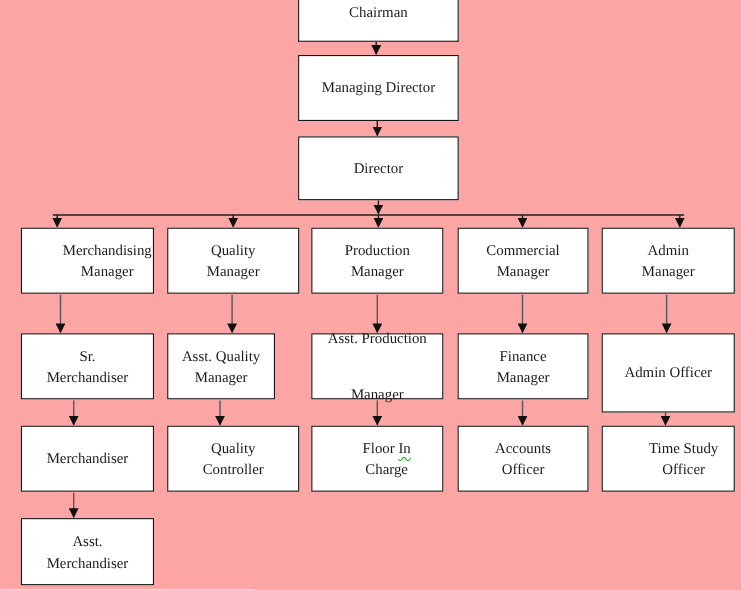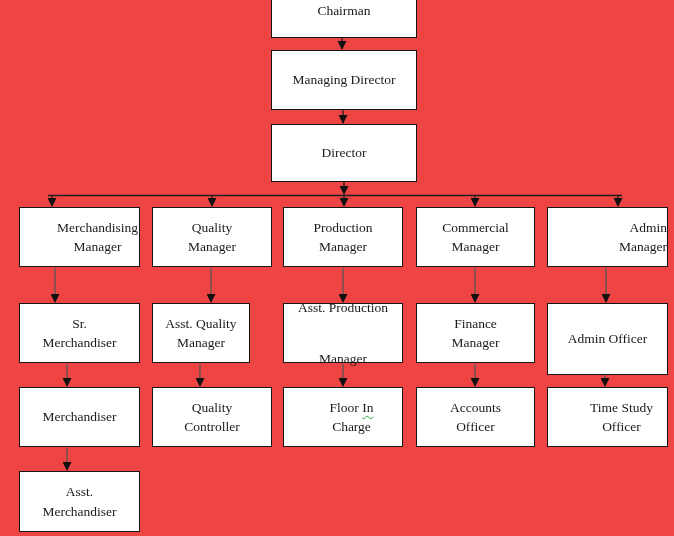--- a/index.html
+++ b/index.html
@@ -1,17 +1,17 @@
 <!DOCTYPE html>
 <html><head>
 <meta charset="utf-8">
 <style>
   html,body{margin:0;padding:0;background:#ffffff;}
   .stage{
-    position:relative;width:674px;height:536px;background:#ef4444;overflow:hidden;
+    position:relative;width:674px;height:536px;background:#fca5a5;overflow:hidden;
     font-family:"Liberation Serif","DejaVu Serif",serif;color:#1a1a1a;
   }
   .node{
     position:absolute;box-sizing:border-box;background:#ffffff;
     border:1.4px solid #161616;
     display:flex;flex-direction:column;align-items:center;justify-content:center;
     text-align:center;font-size:13.5px;line-height:19.5px;white-space:nowrap;
   }
   .node .line{display:block;}
   .squiggle{
@@ -99,21 +99,21 @@
     <span class="line">Manager</span>
   </div>
   <div class="node" style="left:283px;top:207px;width:120px;height:60px;">
     <span class="line">Production</span>
     <span class="line">Manager</span>
   </div>
   <div class="node" style="left:416px;top:207px;width:119px;height:60px;">
     <span class="line">Commercial</span>
     <span class="line">Manager</span>
   </div>
-  <div class="node" style="left:547px;top:207px;width:121px;height:60px;align-items:flex-end;">
+  <div class="node" style="left:547px;top:207px;width:121px;height:60px;">
     <span class="line">Admin</span>
     <span class="line">Manager</span>
   </div>
 
   <div class="node" style="left:19px;top:303px;width:121px;height:60px;">
     <span class="line">Sr.</span>
     <span class="line">Merchandiser</span>
   </div>
   <div class="node" style="left:152px;top:303px;width:98px;height:60px;">
     <span class="line">Asst. Quality</span>

